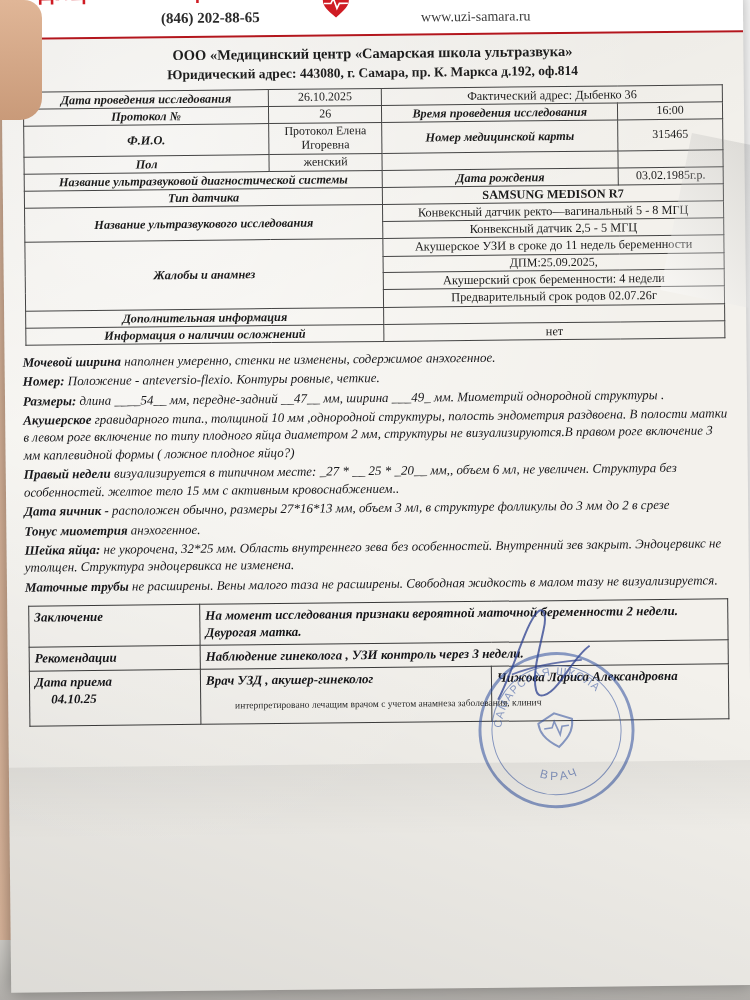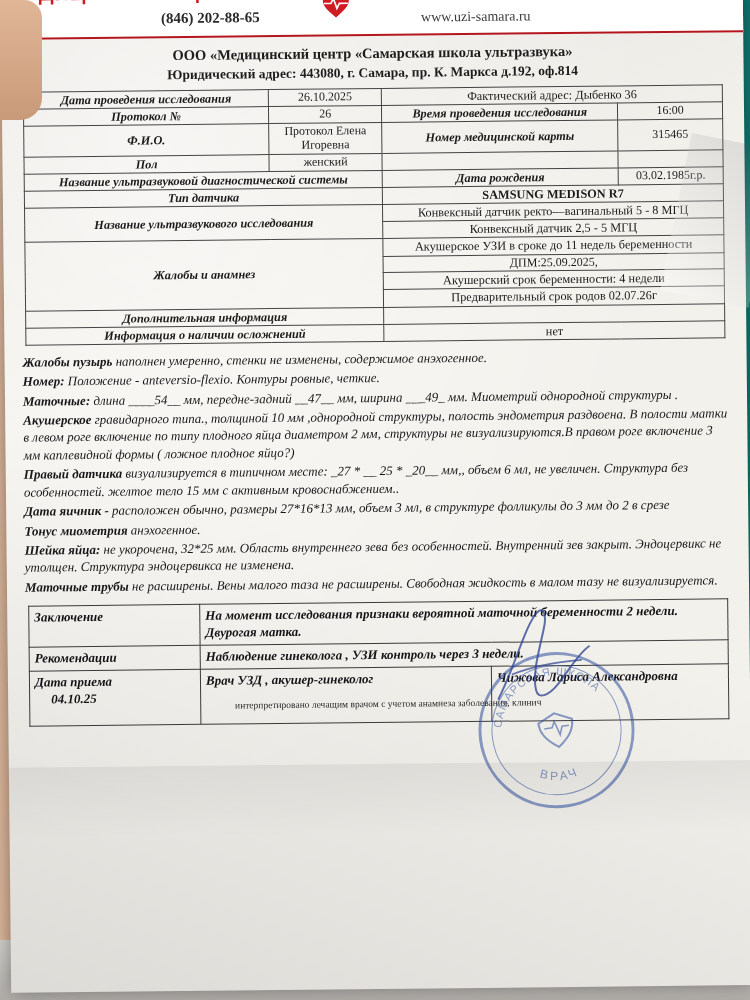--- a/index.html
+++ b/index.html
@@ -10,21 +10,21 @@
   body {
     width: 750px;
     height: 1000px;
     overflow: hidden;
     font-family: "Liberation Serif", serif;
   }
   .page {
     position: relative;
     width: 750px;
     height: 1000px;
-    background: #0f766e;
+    background: #ffffff;
     overflow: hidden;
   }
   
   .bg-left {
     position: absolute;
     left: 0; top: 0; width: 40px; height: 1000px;
     background: linear-gradient(90deg,#d8b49a 0%, #cfa98e 40%, #b8b4ae 100%);
   }
   .bg-bottom {
     position: absolute;
@@ -336,37 +336,37 @@
         </tr>
         <tr>
           <td class="lbl" colspan="2">Информация о наличии осложнений</td>
           <td class="val" colspan="2">нет</td>
         </tr>
       </tbody>
         </table>
 
       <div class="body">
         <p>
-          <span class="ln">Жалобы пузырь</span>
+          <span class="ln">Мочевой ширина</span>
           <span class="it">наполнен умеренно, стенки не изменены, содержимое анэхогенное.</span>
         </p>
         <p>
           <span class="ln">Номер:</span>
           <span class="it">Положение - anteversio-flexio. Контуры ровные, четкие.</span>
         </p>
         <p>
-          <span class="ln">Маточные:</span>
+          <span class="ln">Размеры:</span>
           <span class="it">длина ____54__ мм,  передне-задний __47__ мм, ширина ___49_ мм. Миометрий  однородной структуры .</span>
         </p>
         <p>
           <span class="ln">Акушерское</span>
           <span class="it">гравидарного типа., толщиной 10 мм ,однородной структуры, полость эндометрия раздвоена. В полости матки   в левом  роге   включение по типу плодного яйца   диаметром 2 мм, структуры не визуализируются.В правом роге включение 3 мм каплевидной формы ( ложное плодное яйцо?)</span>
         </p>
         <p>
-          <span class="ln">Правый датчика</span>
+          <span class="ln">Правый недели</span>
           <span class="it">визуализируется в типичном месте:   _27  *  __ 25 *  _20__  мм,, объем 6 мл, не увеличен. Структура без особенностей.  желтое тело 15 мм  с активным  кровоснабжением..</span>
         </p>
         <p>
           <span class="ln">Дата яичник  -</span>
           <span class="it">расположен обычно, размеры 27*16*13 мм, объем 3 мл, в структуре  фолликулы до 3 мм до 2 в срезе</span>
         </p>
         <p>
           <span class="ln">Тонус миометрия</span>
           <span class="it">анэхогенное.</span>
         </p>

